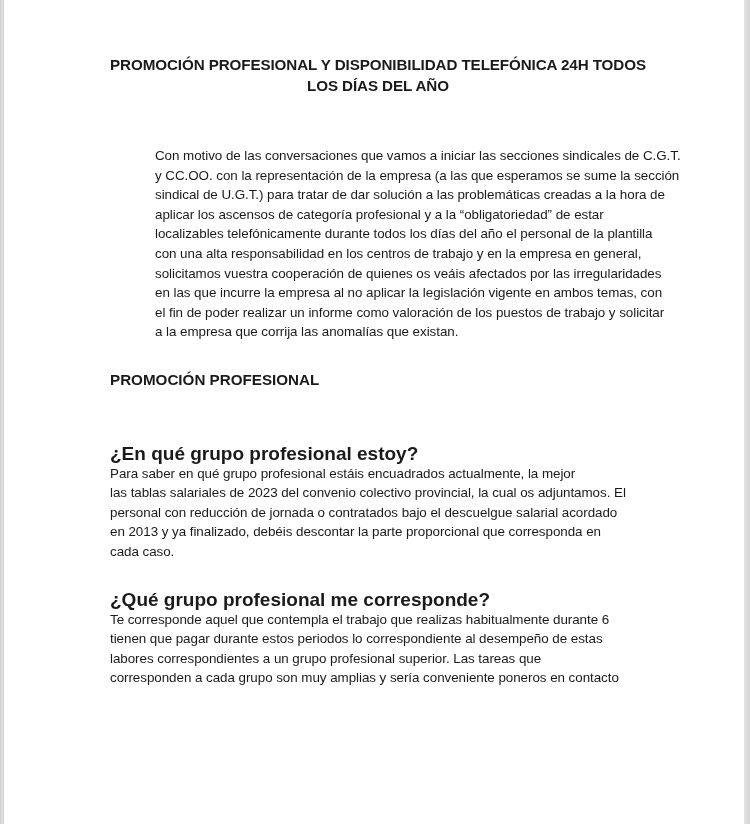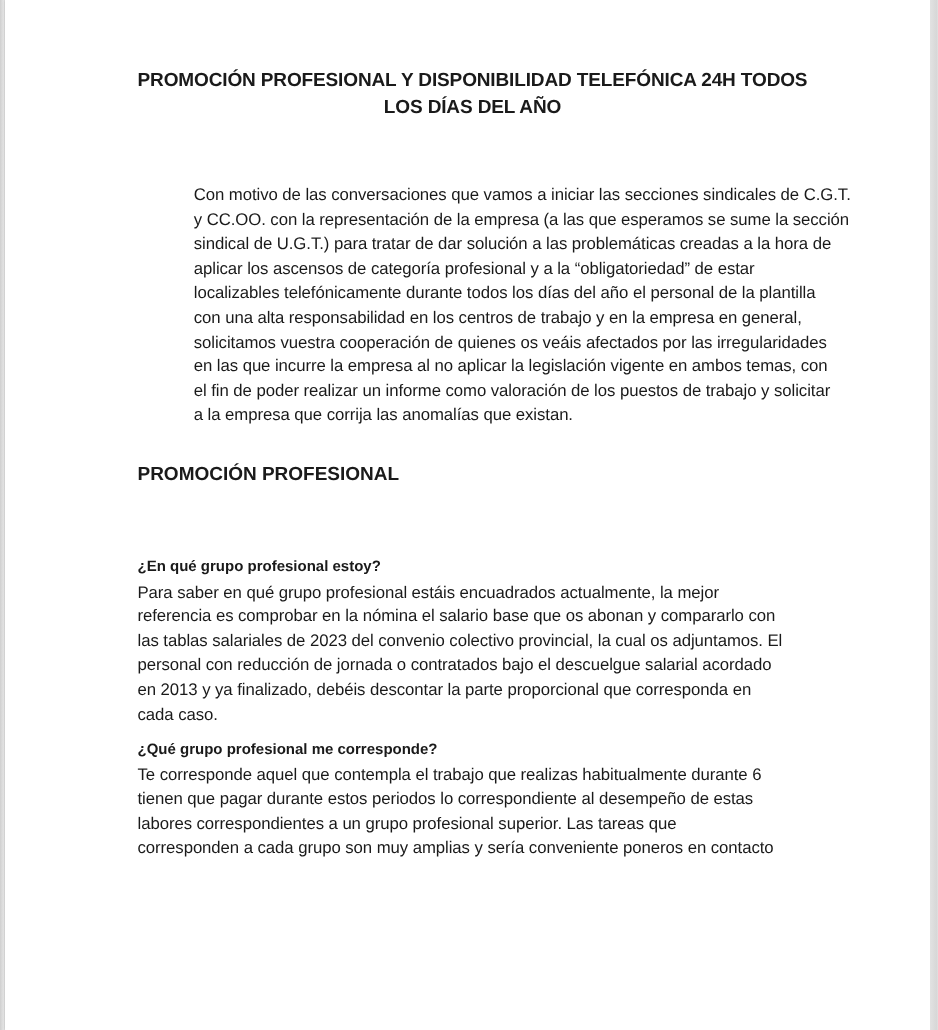--- a/index.html
+++ b/index.html
@@ -82,21 +82,21 @@
       width: 540px;
     }
     .qa2 {
       position: absolute;
       top: 590px;
       left: 0;
       width: 540px;
     }
     .question {
       font-weight: bold;
-      font-size: 12px;
+      font-size: 19px;
       line-height: 19.6px;
     }
     .line {
       display: block;
       white-space: nowrap;
     }
   </style>
 </head>
 <body>
 
@@ -121,21 +121,20 @@
         <span class="line">el fin de poder realizar un informe como valoración de los puestos de trabajo y solicitar</span>
         <span class="line">a la empresa que corrija las anomalías que existan.</span>
       </div>
 
       <div class="section-heading">PROMOCIÓN PROFESIONAL</div>
 
       <div class="qa1">
         <div class="question">¿En qué grupo profesional estoy?</div>
         <div class="body-text">
           <span class="line">Para saber en qué grupo profesional estáis encuadrados actualmente, la mejor</span>
-          <span class="line">referencia es comprobar en la nómina el salario base que os abonan y compararlo con</span>
           <span class="line">las tablas salariales de 2023 del convenio colectivo provincial, la cual os adjuntamos. El</span>
           <span class="line">personal con reducción de jornada o contratados bajo el descuelgue salarial acordado</span>
           <span class="line">en 2013 y ya finalizado, debéis descontar la parte proporcional que corresponda en</span>
           <span class="line">cada caso.</span>
         </div>
       </div>
 
       <div class="qa2">
         <div class="question">¿Qué grupo profesional me corresponde?</div>
         <div class="body-text">

